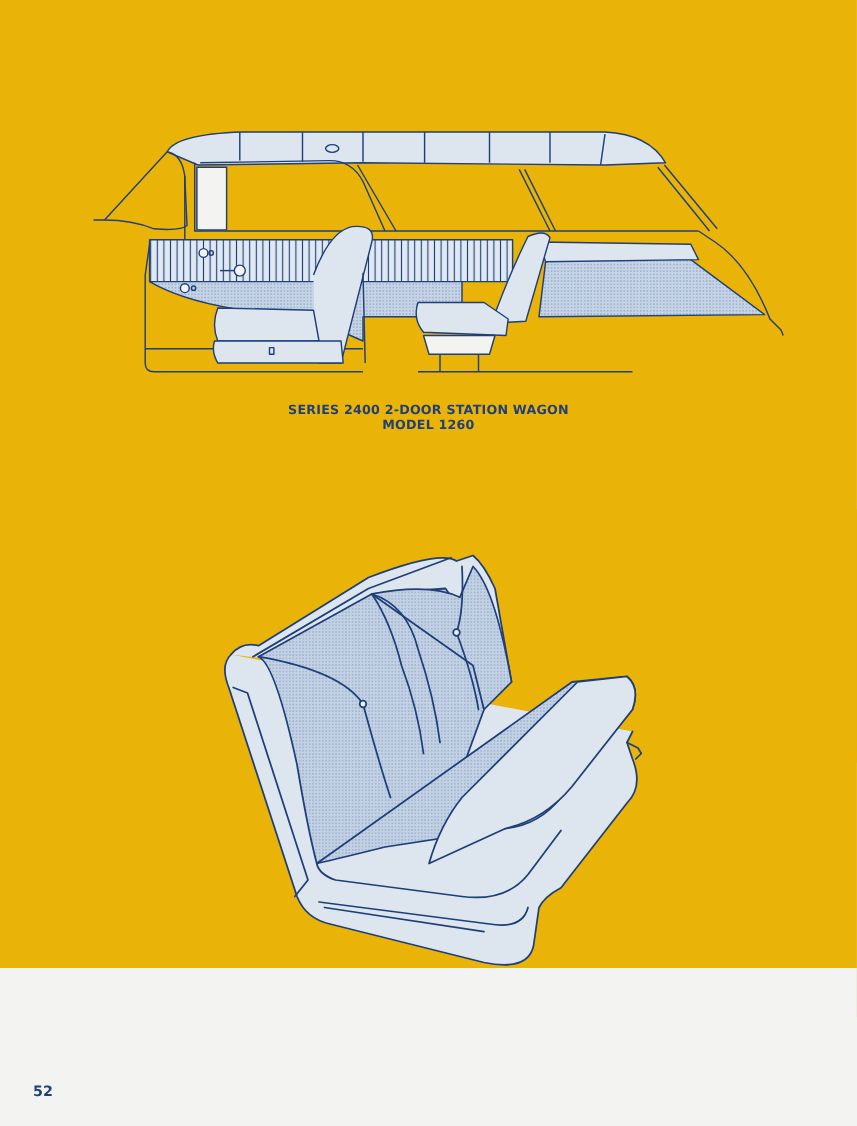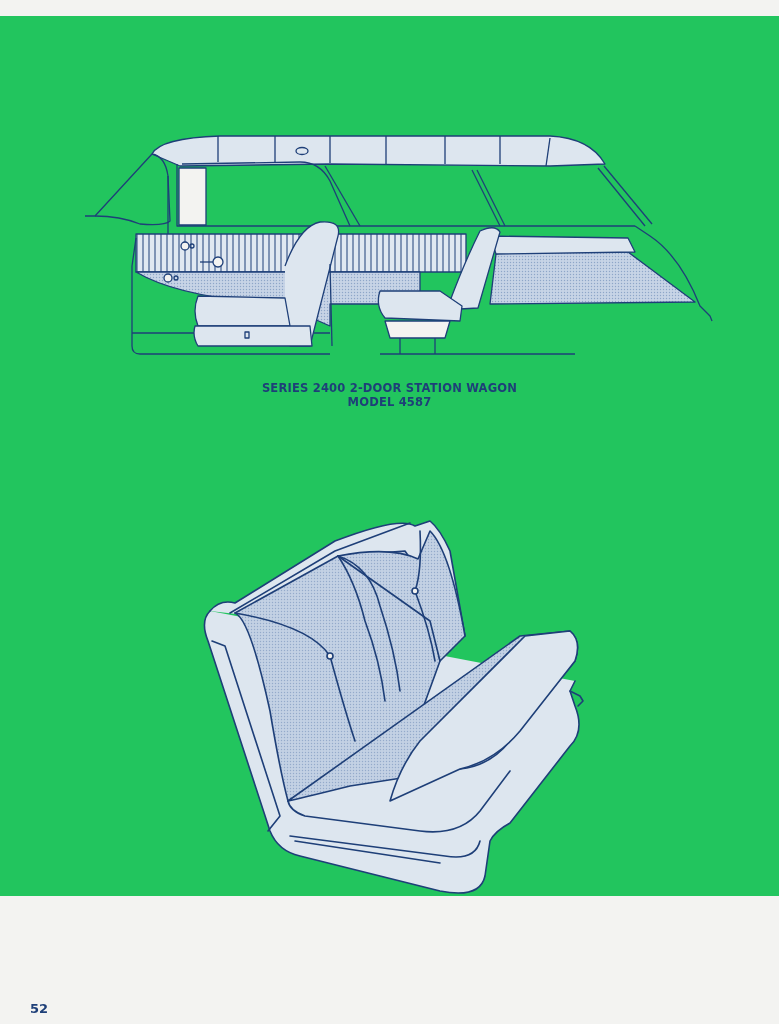--- a/index.html
+++ b/index.html
@@ -3,21 +3,21 @@
   <meta charset="utf-8">
   <style>
     html, body { margin: 0; padding: 0; }
     body {
       width: 779px; height: 1024px;
       background: #f3f3f1;
       position: relative;
       overflow: hidden;
       font-family: "DejaVu Sans", "Liberation Sans", sans-serif;
     }
-    .page { position: absolute; left: 0; top: 16px; width: 779px; height: 880px; background: #22c55e; }
+    .page { position: absolute; left: 0; top: 0; width: 779px; height: 880px; background: #eab308; }
     .illus-wagon { position: absolute; left: 80px; top: 110px; width: 640px; height: 240px; }
     .illus-seat { position: absolute; left: 190px; top: 495px; width: 400px; height: 395px; }
     .caption {
       position: absolute; left: 0; width: 779px; top: 365px;
       text-align: center; color: #1e3f78;
       font-weight: bold; font-size: 11.5px; line-height: 14px; letter-spacing: 0.2px;
     }
     .caption div { white-space: nowrap; }
     .page-number {
       position: absolute; left: 30px; top: 985px;
@@ -101,21 +101,21 @@
         <path d="M300,165 L360,165 L382,180 L380,195 L305,192 Q295,180 300,165 Z" fill="#dde6ef"></path>
         <path d="M305,195 L370,195 L365,212 L310,212 Z" fill="#f3f3f1"></path>
         <line x1="320" y1="212" x2="320" y2="228"></line>
         <line x1="355" y1="212" x2="355" y2="228"></line>
       </g>
     </svg>
   </div>
 
   <div class="caption">
     <div>SERIES 2400 2-DOOR STATION WAGON</div>
-    <div>MODEL 4587</div>
+    <div>MODEL 1260</div>
   </div>
 
   <div class="illus-seat">
     <svg width="400" height="395" viewBox="0 0 400 395">
       <defs>
         <pattern id="dots2" width="3" height="3" patternUnits="userSpaceOnUse">
           <rect width="3" height="3" fill="#c3d1e4"></rect>
           <circle cx="1.5" cy="1.5" r="0.7" fill="#94aacb"></circle>
         </pattern>
       </defs>

